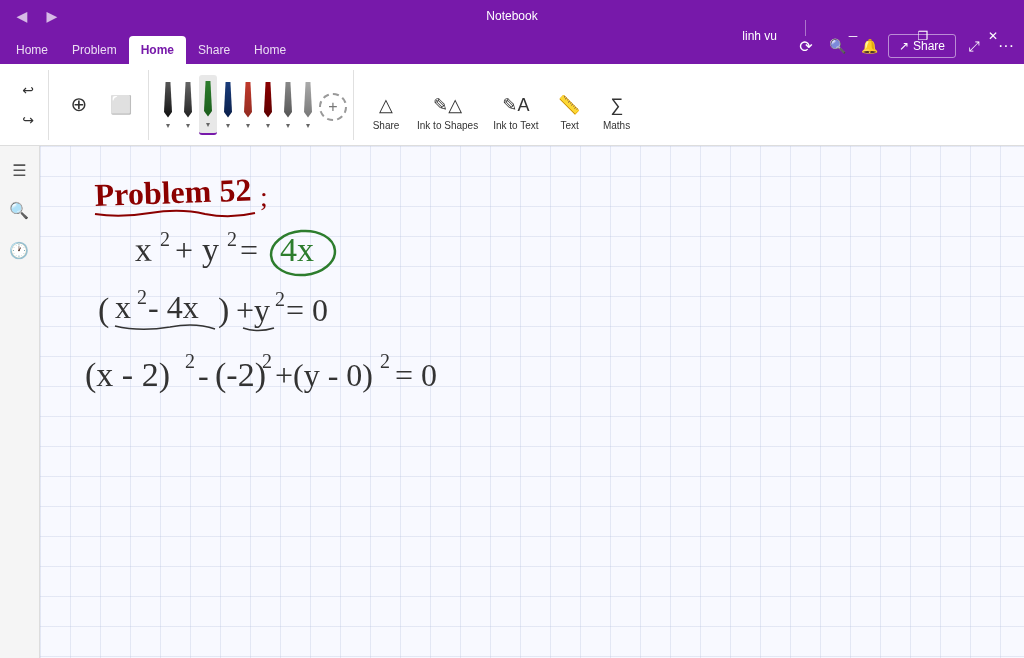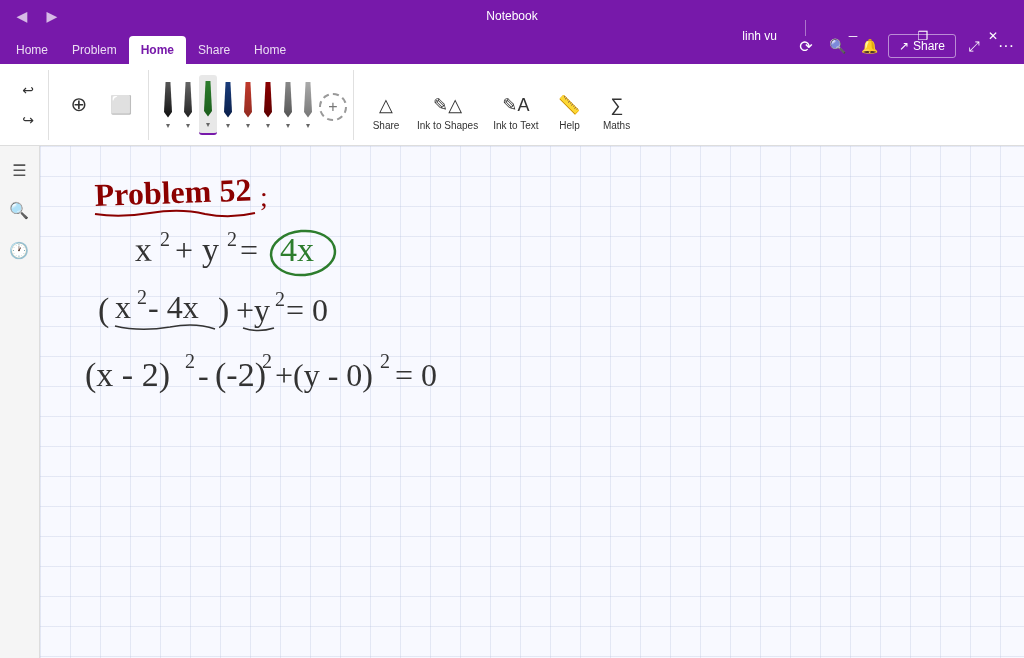--- a/index.html
+++ b/index.html
@@ -433,21 +433,21 @@
     <div class="ink-tool-btn">
       <div class="ink-tool-icon">✎△</div>
       <span>Ink to Shapes</span>
     </div>
     <div class="ink-tool-btn">
       <div class="ink-tool-icon">✎A</div>
       <span>Ink to Text</span>
     </div>
     <div class="ink-tool-btn">
       <div class="ink-tool-icon">📏</div>
-      <span>Help</span>
+      <span>Text</span>
     </div>
     <div class="ink-tool-btn">
       <div class="ink-tool-icon">∑</div>
       <span>Maths</span>
     </div>
   </div>
 
 </div>
 
 <div id="sidebar">

